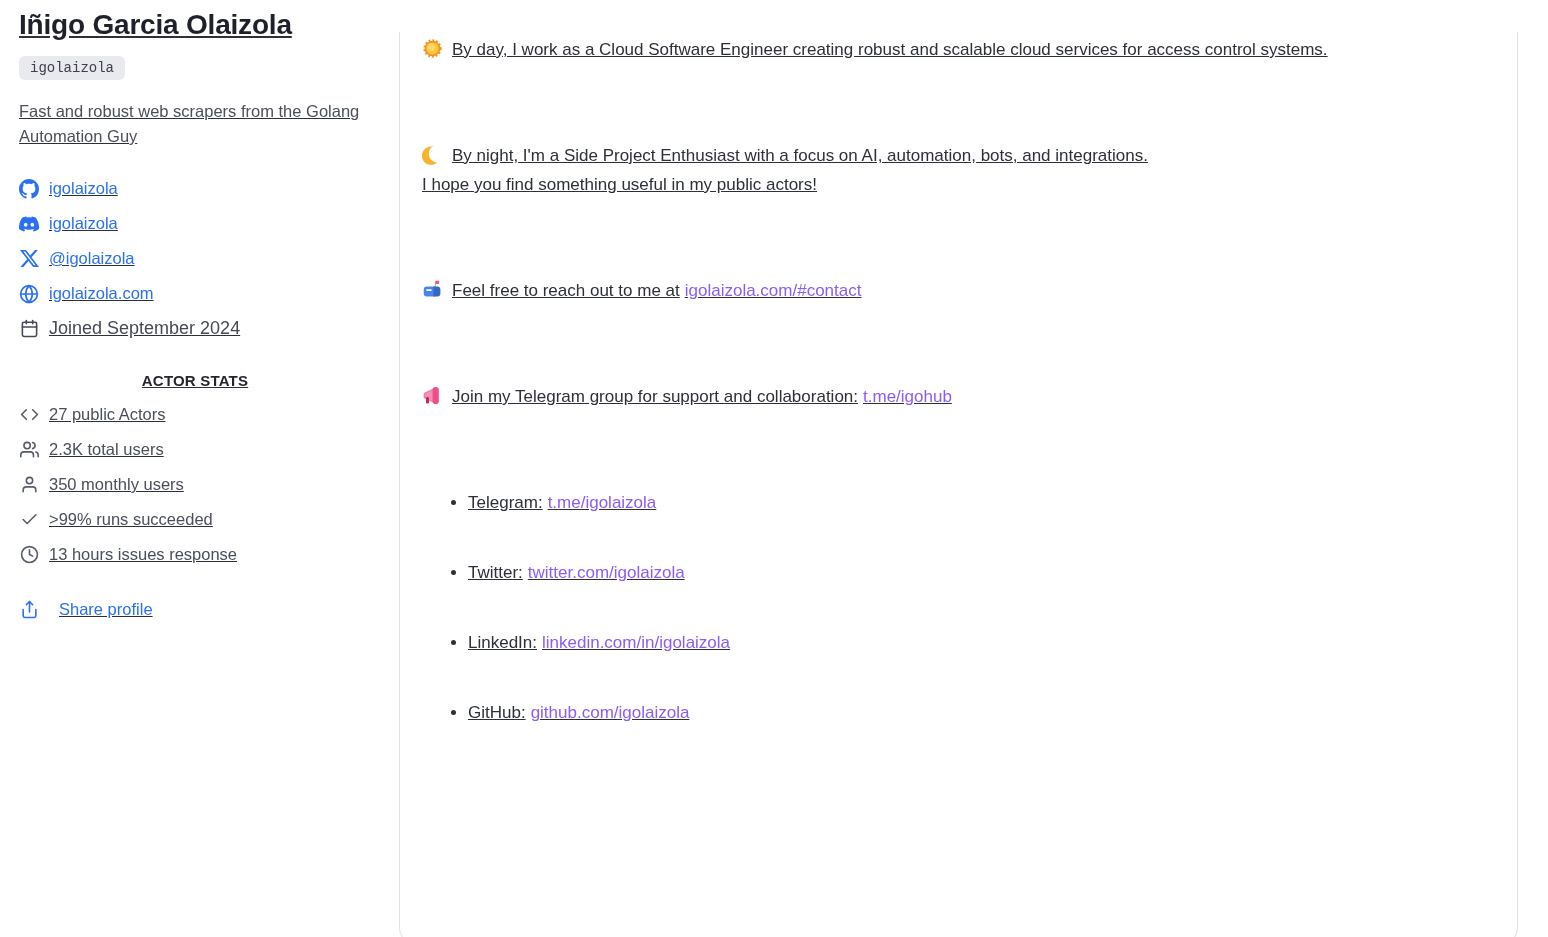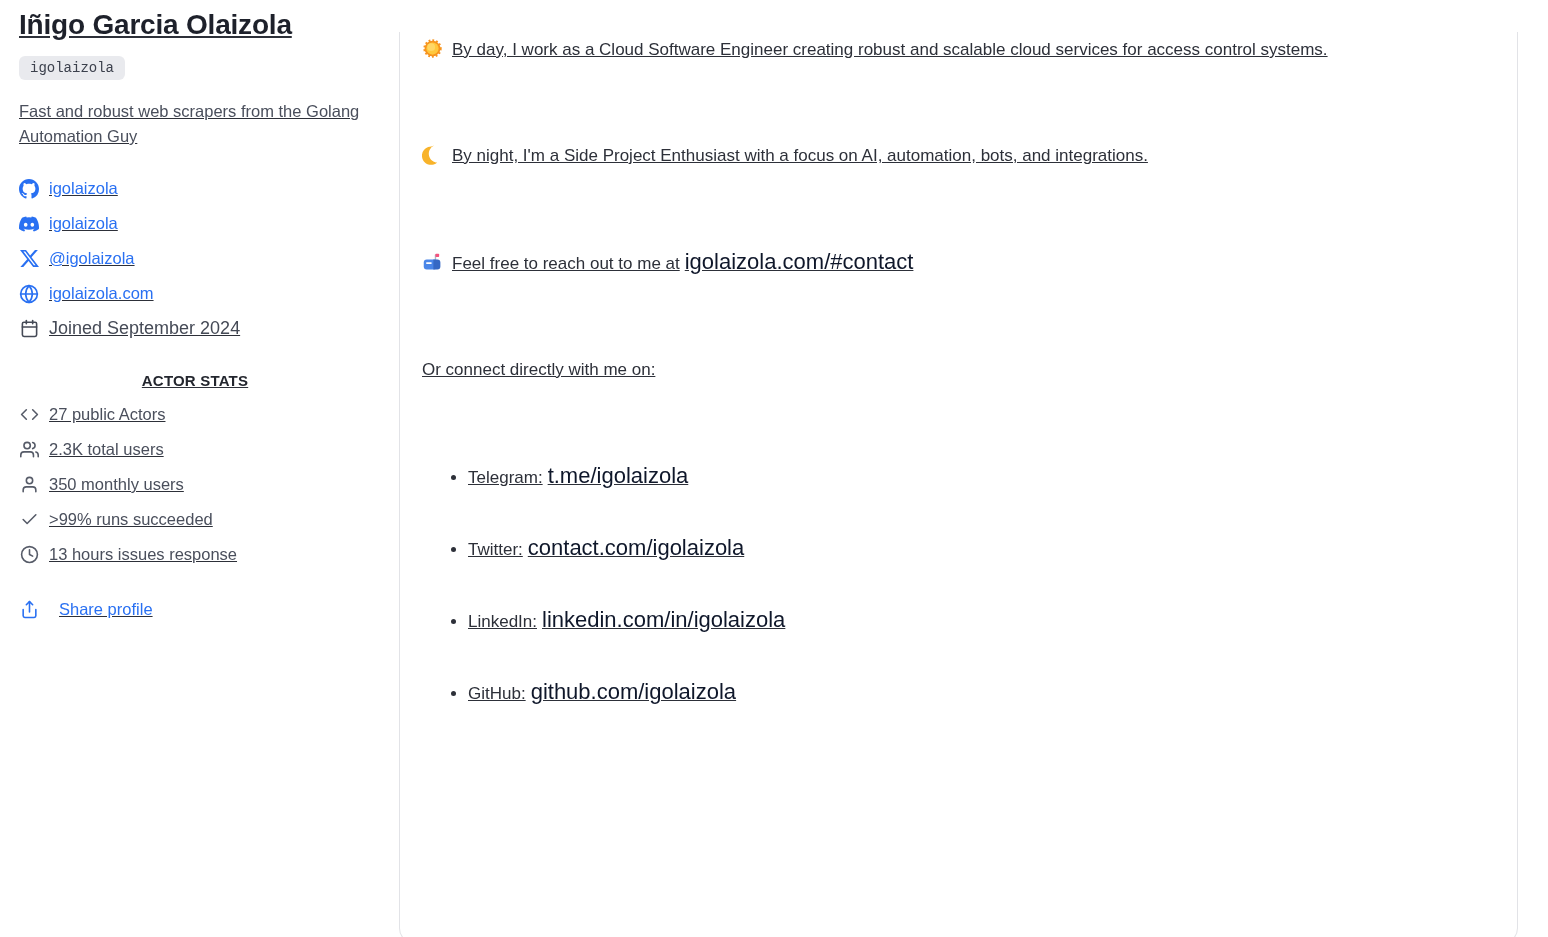--- a/index.html
+++ b/index.html
@@ -48,21 +48,21 @@
     border-radius: 0 0 16px 16px;
     padding: 3px 30px 0 22px;
     overflow: hidden;
     margin-top: 32px;
   }
   .card p { margin: 0 0 77px 0; font-size: 17px; line-height: 29px; color: #2d3039; }
   .emoji {
     display: inline-block; width: 21px; height: 21px;
     vertical-align: -4px; margin-right: 9px;
   }
-  .card a.readme-link { color: #0f172a; text-decoration: none; font-size: 22px; cursor: pointer; }
+  .card a.readme-link { color: #8b5cf6; text-decoration: none; font-size: 17px; cursor: pointer; }
   .connect-list { margin: 36px 0 0 0; padding: 0 0 0 46px; }
   .connect-list li { margin-bottom: 41px; font-size: 17px; line-height: 29px; color: #2d3039; }
   .li-label { margin-right: 5px; }
 </style>
 </head>
 <body>
 
 <div class="page">
 
   <aside class="sidebar">
@@ -194,45 +194,53 @@
           </svg>
       </span><span>By day, I work as a Cloud Software Engineer creating robust and scalable cloud services for access control systems.</span>
     </p>
 
     <p>
       <span class="emoji">
         <svg width="21" height="21" viewBox="0 0 24 24">
             <path d="M17.2 3.4A10.2 10.2 0 0 0 8 13.6c0 4.3 2.7 8 6.5 9.4a10.6 10.6 0 0 1-4.4.9C4.4 23.9-.2 19.2-.2 13.4-.2 7.7 4.4 3 10.1 3c2.6 0 5 .9 7.1.4z" transform="rotate(-18 10 13)" fill="#f8b32a"></path>
           </svg>
       </span><span>By night, I'm a Side Project Enthusiast with a focus on AI, automation, bots, and integrations.</span><br>
+      <span>I hope you find something useful in my public actors!</span>
     </p>
 
     <p>
       <span class="emoji">
         <svg width="21" height="21" viewBox="0 0 24 24">
             <rect x="14.6" y="2.5" width="1.6" height="7" rx="0.8" fill="#b0b6c4"></rect>
             <rect x="15.4" y="2" width="4.2" height="3.6" rx="0.8" fill="#f5527d"></rect>
             <rect x="2" y="8.5" width="15" height="11.5" rx="3.4" fill="#4a86e8"></rect>
             <path d="M13 8.5h4.6a3.4 3.4 0 0 1 3.4 3.4v4.7a3.4 3.4 0 0 1-3.4 3.4H13z" fill="#3568c4"></path>
             <rect x="4.6" y="11.6" width="6.6" height="2" rx="1" fill="#ffffff"></rect>
           </svg>
       </span><span class="li-label">Feel free to reach out to me at</span><a class="readme-link">igolaizola.com/#contact</a>
     </p>
 
-
-    <p>
-      <span>Or connect directly with me on:</span>
-    </p>
+    <p>
+      <span class="emoji">
+        <svg width="21" height="21" viewBox="0 0 24 24">
+            <path d="M2.5 9.5 13 4.5v15L2.5 14.5z" fill="#f48fb5"></path>
+            <path d="M2.5 9.5 13 4.5v15L2.5 14.5z" fill="none" stroke="#e9639a" stroke-width="1"></path>
+            <rect x="12.2" y="2.2" width="7" height="19.6" rx="3.2" fill="#ec4f8b"></rect>
+            <rect x="4.6" y="13.8" width="3.4" height="7.4" rx="1.6" fill="#c2255c"></rect>
+          </svg>
+      </span><span class="li-label">Join my Telegram group for support and collaboration:</span><a class="readme-link">t.me/igohub</a>
+    </p>
+
 
     <ul class="connect-list">
       <li>
         <span class="li-label">Telegram:</span><a class="readme-link">t.me/igolaizola</a>
       </li>
       <li>
-        <span class="li-label">Twitter:</span><a class="readme-link">contact.com/igolaizola</a>
+        <span class="li-label">Twitter:</span><a class="readme-link">twitter.com/igolaizola</a>
       </li>
       <li>
         <span class="li-label">LinkedIn:</span><a class="readme-link">linkedin.com/in/igolaizola</a>
       </li>
       <li>
         <span class="li-label">GitHub:</span><a class="readme-link">github.com/igolaizola</a>
       </li>
     </ul>
 
   </main>

